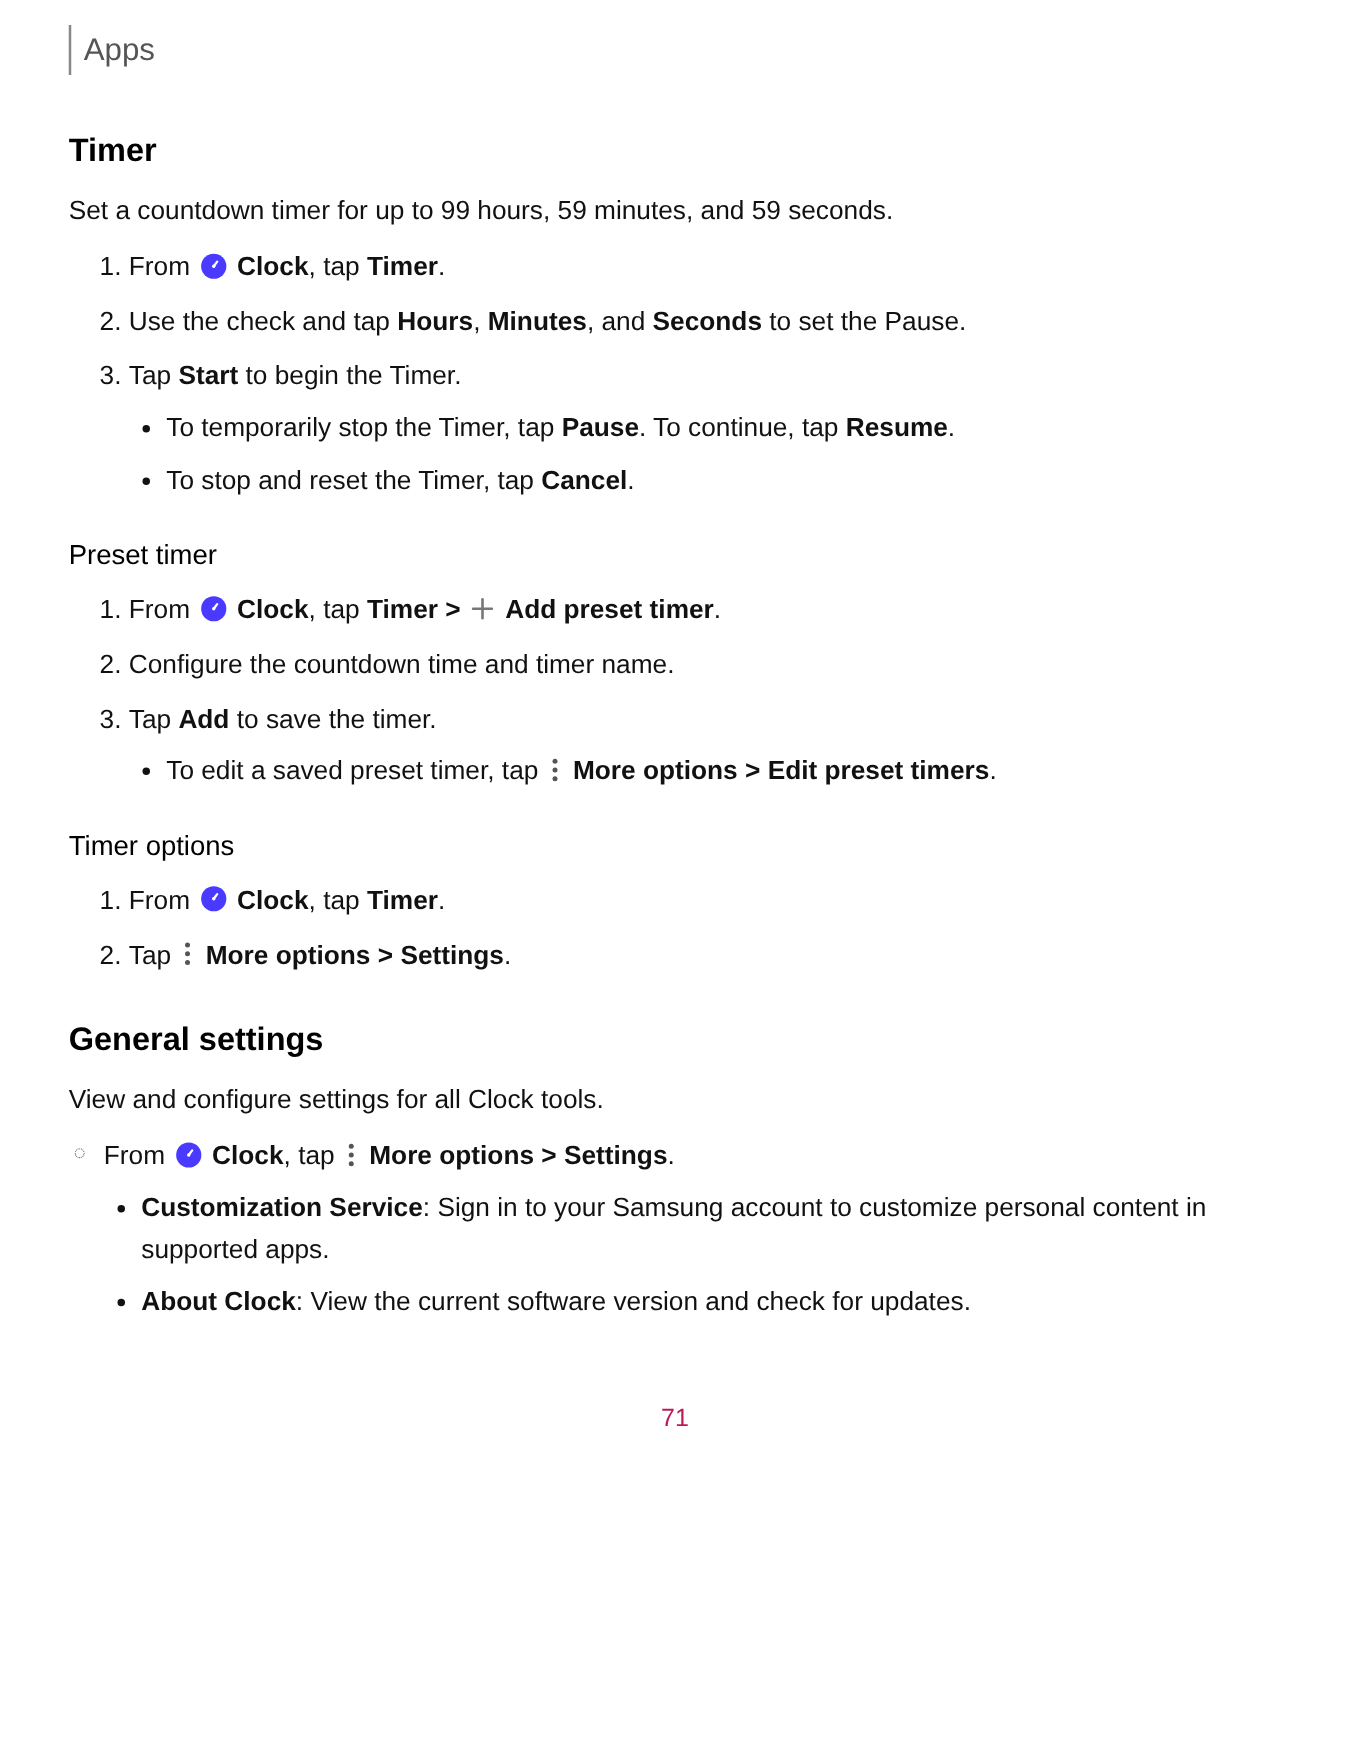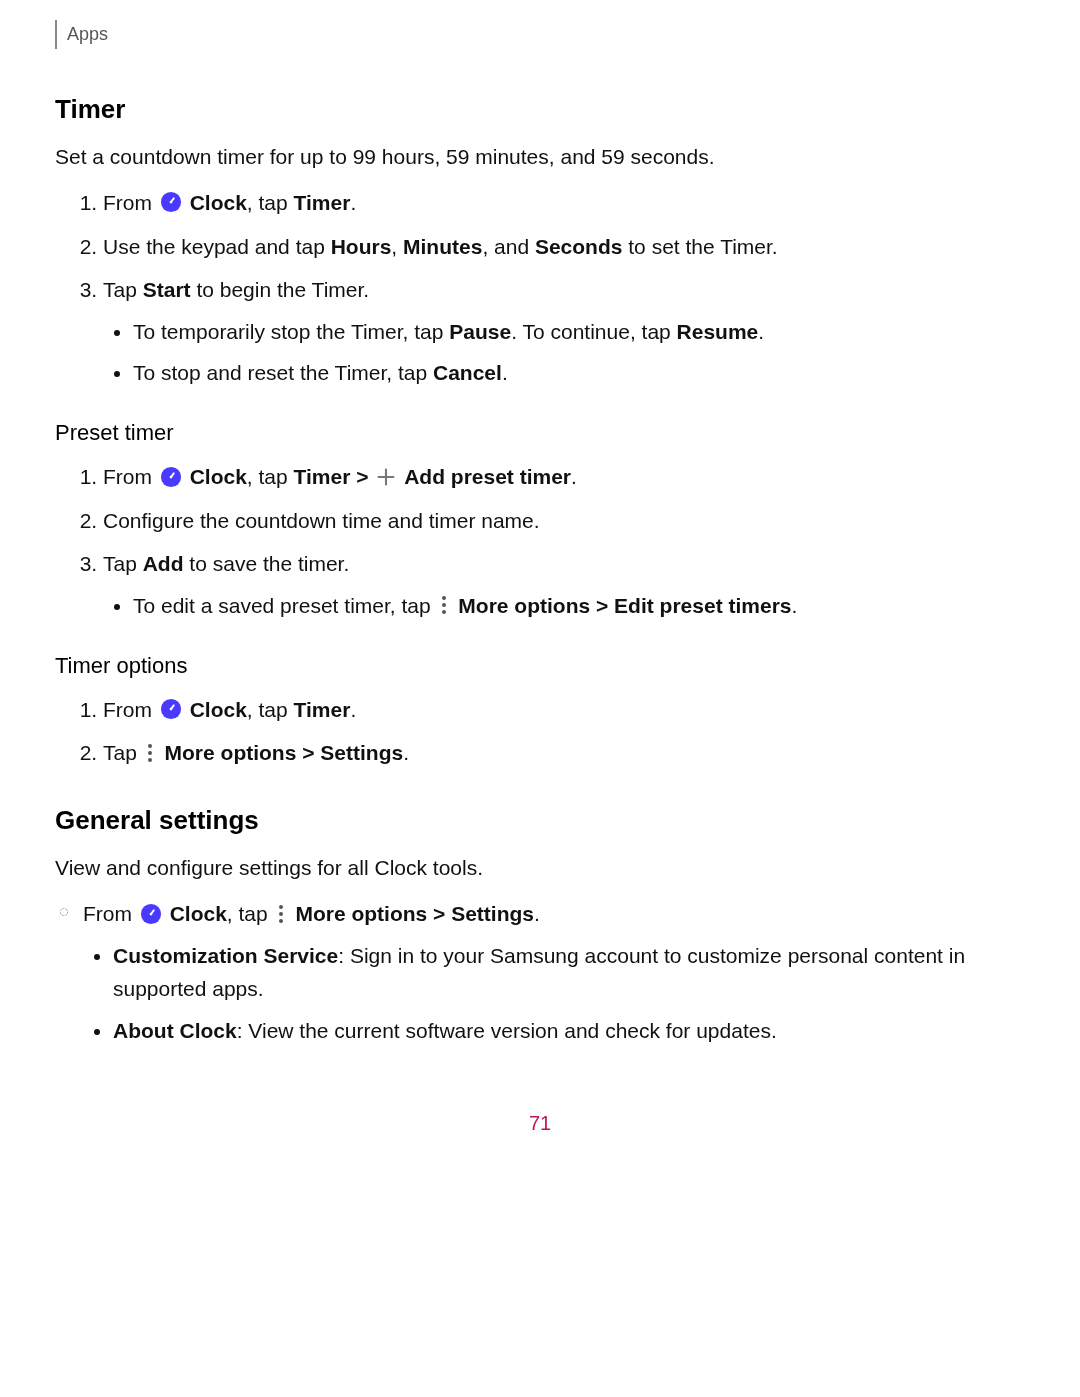--- a/index.html
+++ b/index.html
@@ -9,21 +9,21 @@
     font-size: 21px;
     line-height: 1.6;
     color: #111;
     background: #fff;
     width: 1080px;
   }
   .page {
     padding: 20px 55px 30px 55px;
   }
   .breadcrumb {
-    font-size: 18px;
+    font-size: 25px;
     color: #555;
     padding-left: 10px;
     border-left: 2px solid #888;
     margin-bottom: 40px;
     font-weight: 400;
   }
   h2.section-title {
     font-size: 26px;
     font-weight: 700;
     color: #000;
@@ -121,21 +121,21 @@
     <li>
       <span>From </span>
       <svg class="icon clock-icon" viewBox="0 0 24 24">
           <circle class="bg" cx="12" cy="12" r="11"></circle>
           <circle class="dot" cx="12" cy="12" r="1.5"></circle>
           <path class="hand" d="M12 12 L15 8"></path>
         </svg>
       <span class="bold">Clock</span><span>, tap </span><span class="bold">Timer</span><span>.</span>
     </li>
     <li>
-      <span>Use the keypad and tap </span><span class="bold">Hours</span><span>, </span><span class="bold">Minutes</span><span>, and </span><span class="bold">Seconds</span><span> to set the Timer.</span>
+      <span>Use the check and tap </span><span class="bold">Hours</span><span>, </span><span class="bold">Minutes</span><span>, and </span><span class="bold">Seconds</span><span> to set the Pause.</span>
     </li>
     <li>
       <span>Tap </span><span class="bold">Start</span><span> to begin the Timer.</span>
       <ul class="bullets">
         <li>
           <span>To temporarily stop the Timer, tap </span><span class="bold">Pause</span><span>. To continue, tap </span><span class="bold">Resume</span><span>.</span>
         </li>
         <li>
           <span>To stop and reset the Timer, tap </span><span class="bold">Cancel</span><span>.</span>
         </li>

